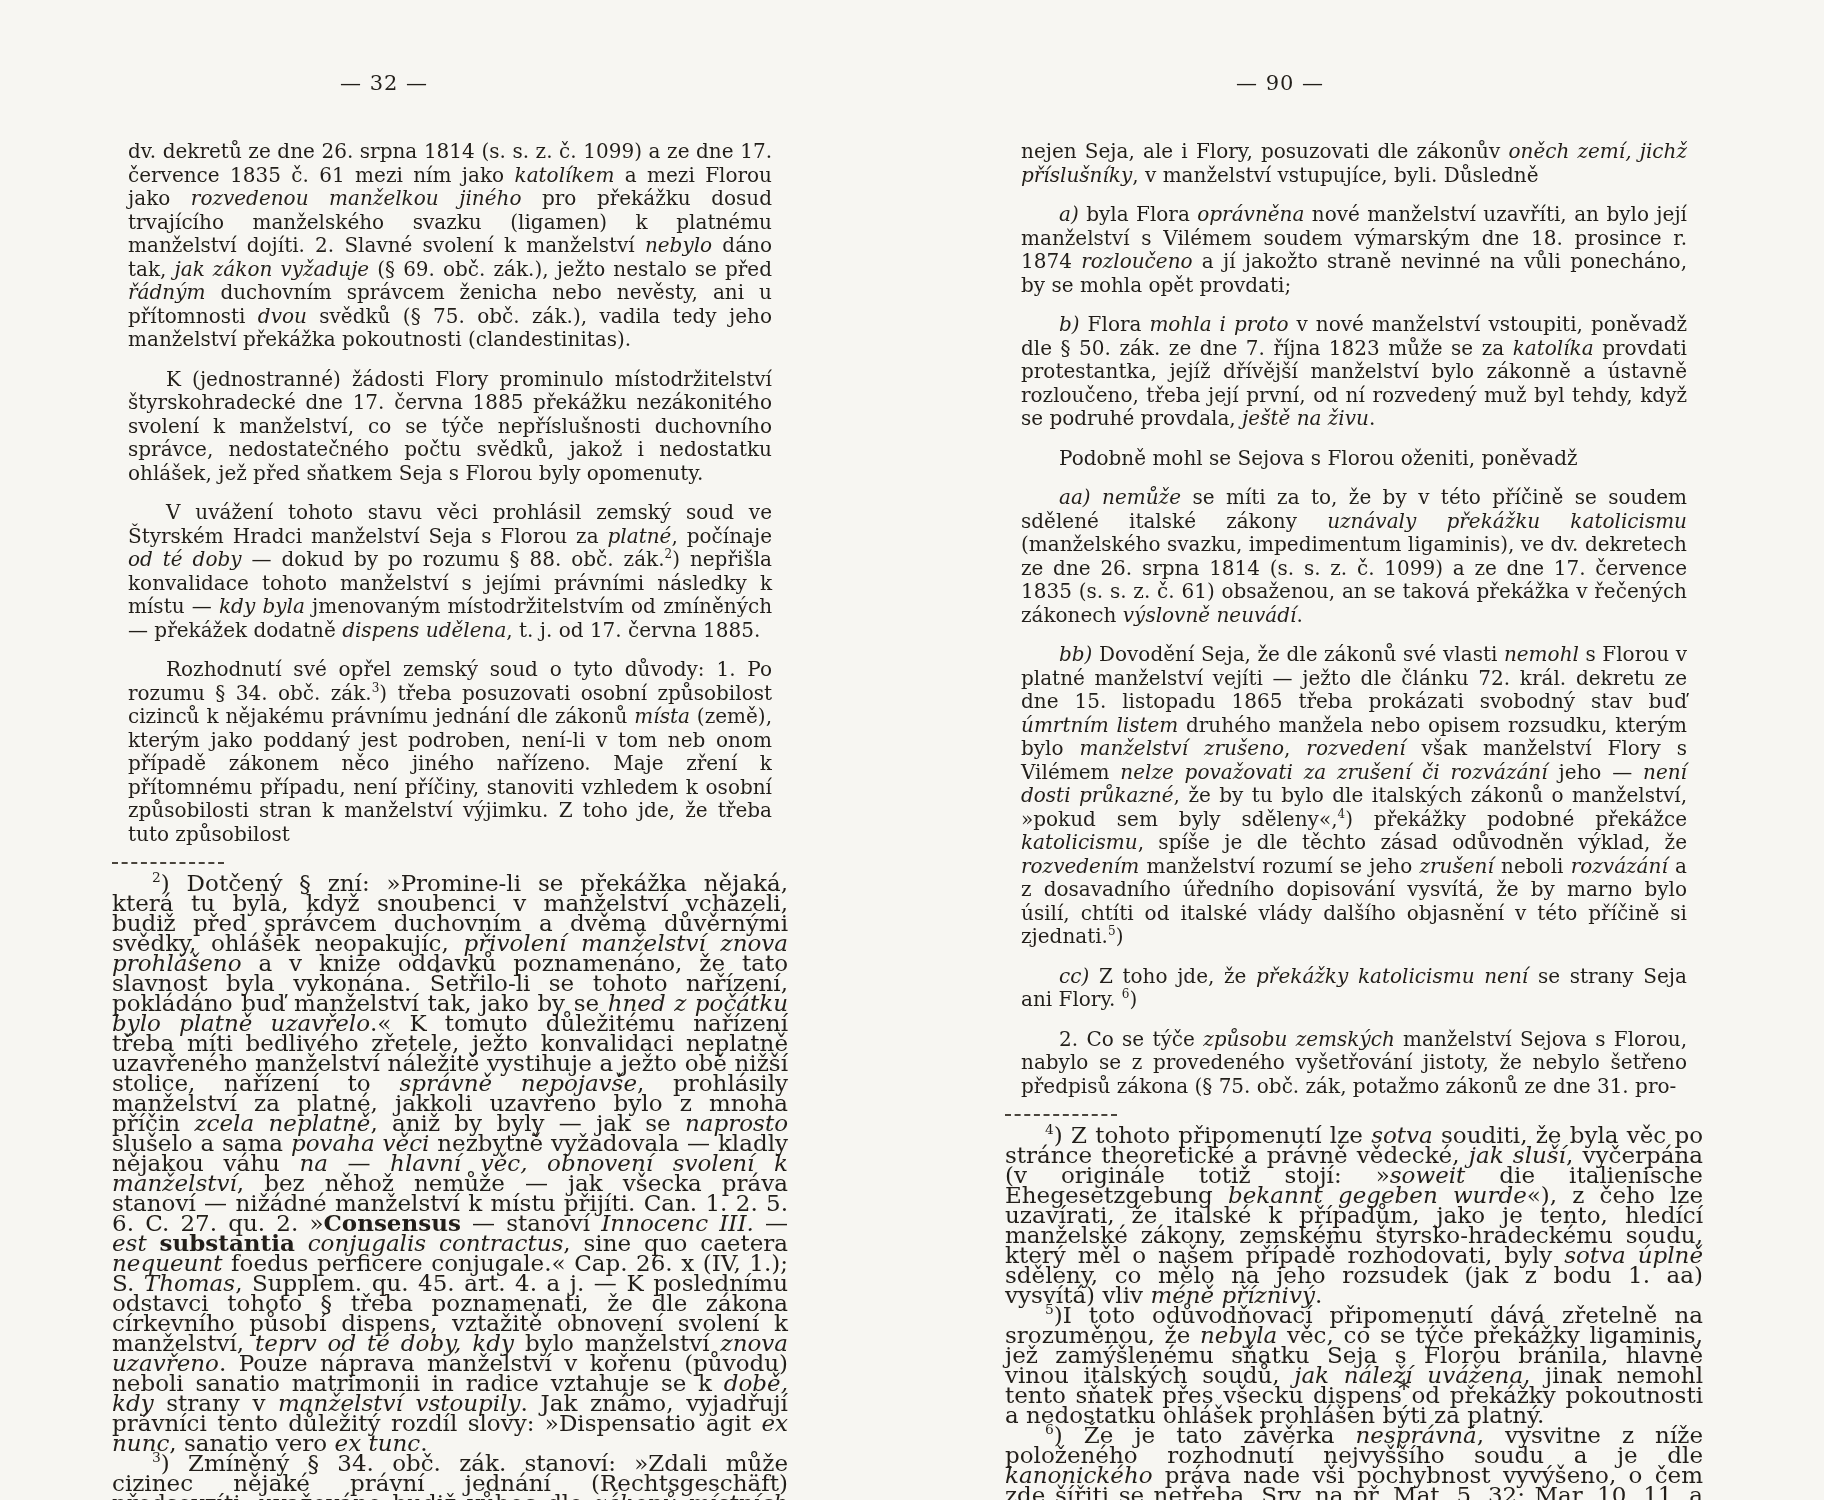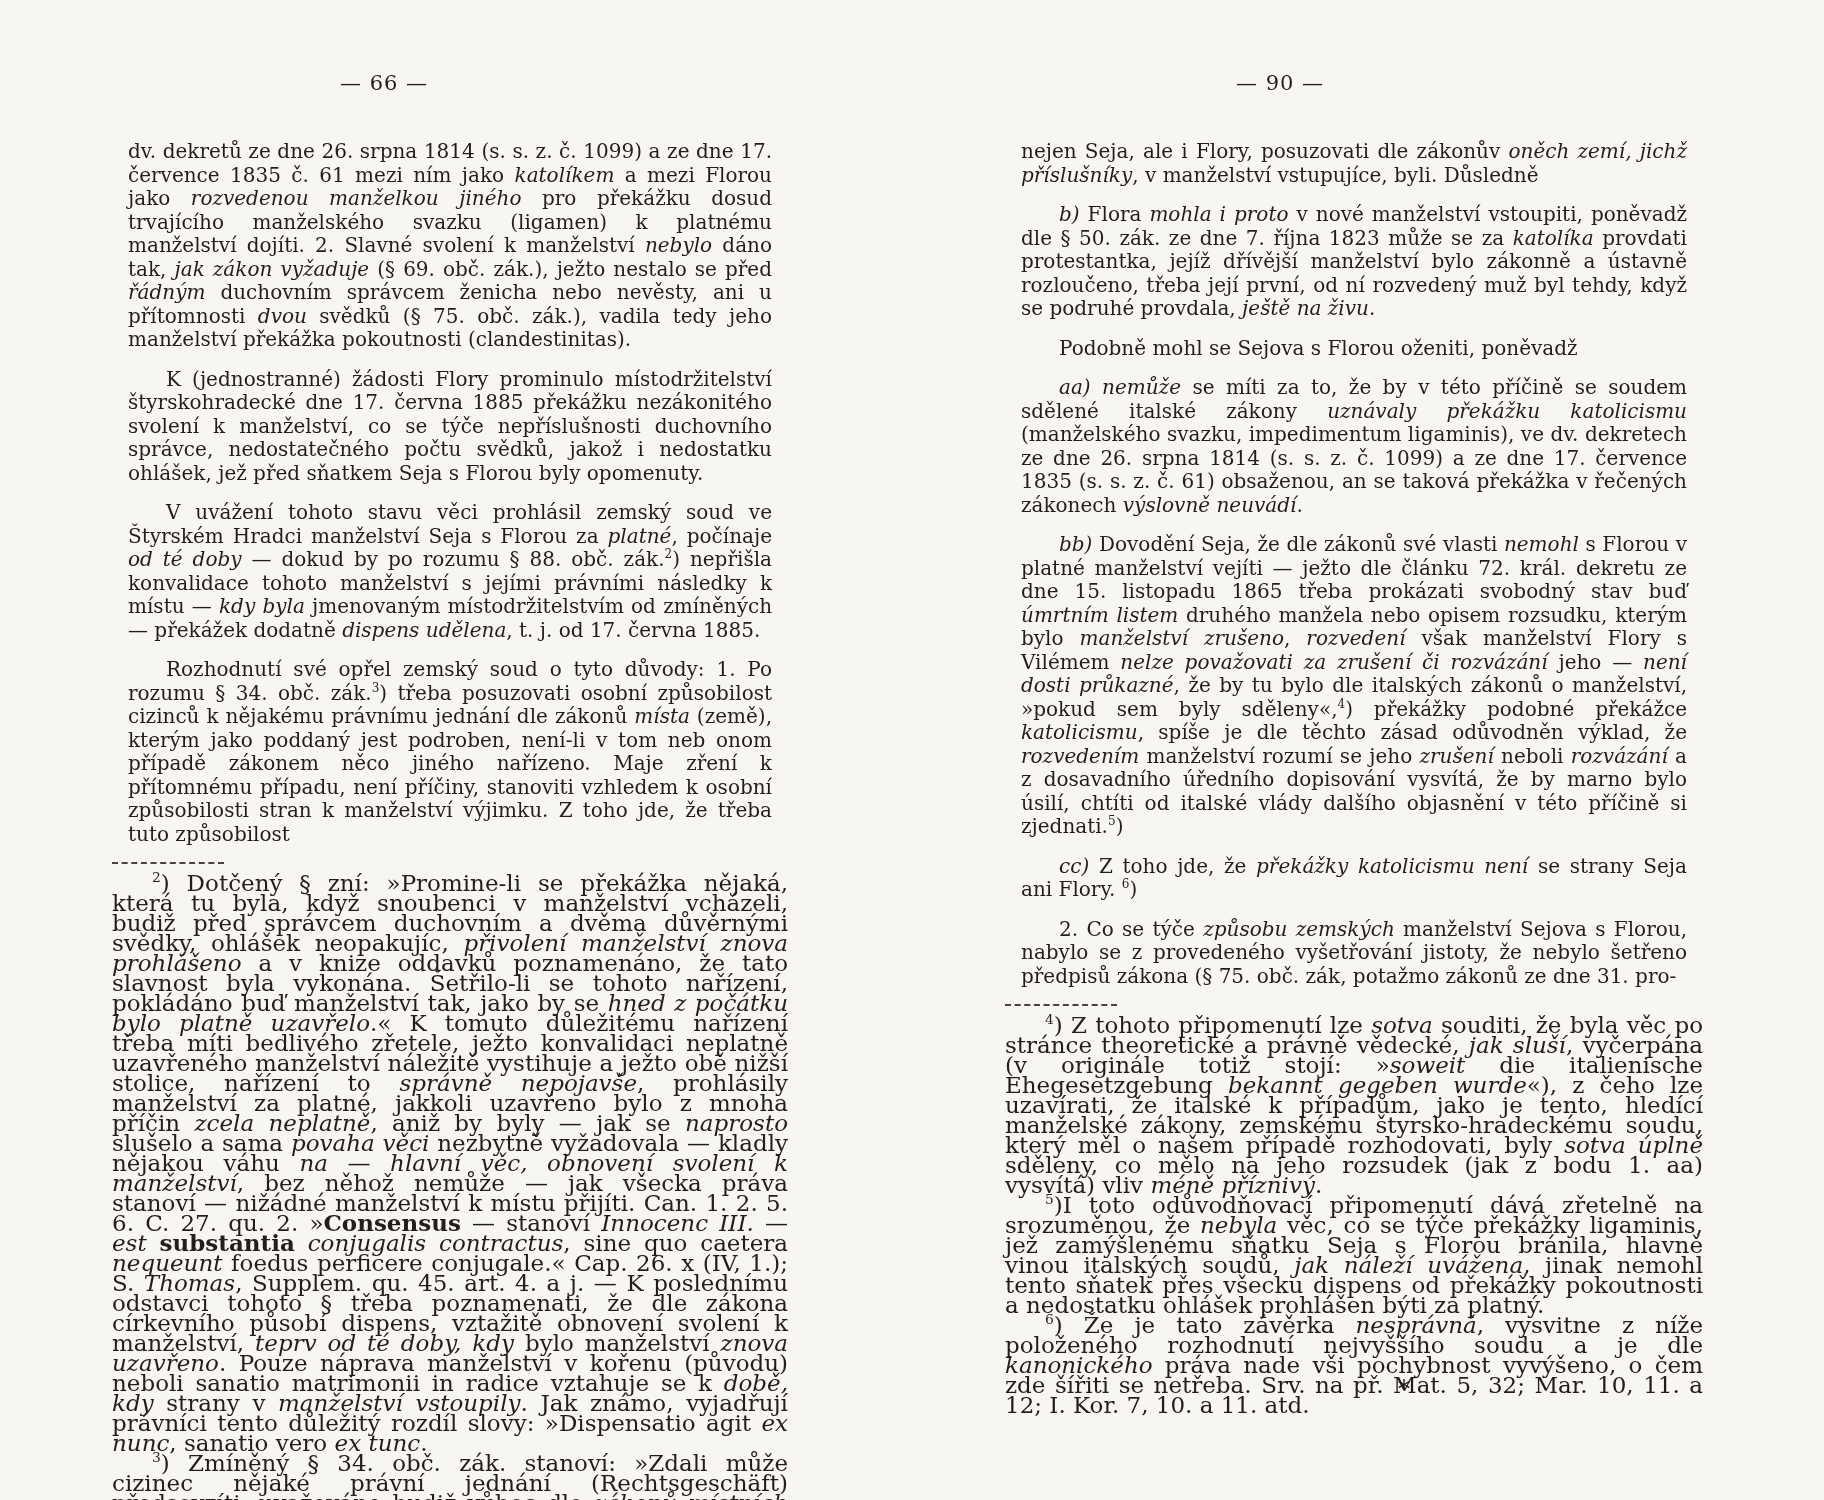--- a/index.html
+++ b/index.html
@@ -44,38 +44,39 @@
   b { font-weight: bold; }
   .end-mark {
     position: absolute; left: 1398px; top: 1375px;
     font-size: 24px;
   }
 </style>
 </head>
 <body>
 
 <div class="page" id="page-left">
-  <div class="page-header">— 66 —</div>
+  <div class="page-header">— 32 —</div>
   <div class="body-text">
     <p class="para">dv. dekretů ze dne 26. srpna 1814 (s. s. z. č. 1099) a ze dne 17. července 1835 č. 61 mezi ním jako <i>katolíkem</i> a mezi Florou jako <i>rozvedenou manželkou jiného</i> pro překážku dosud trvajícího manželského svazku (ligamen) k platnému manželství dojíti. 2. Slavné svolení k manželství <i>nebylo</i> dáno tak, <i>jak zákon vyžaduje</i> (§ 69. obč. zák.), ježto nestalo se před <i>řádným</i> duchovním správcem ženicha nebo nevěsty, ani u přítomnosti <i>dvou</i> svědků (§ 75. obč. zák.), vadila tedy jeho manželství překážka pokoutnosti (clandestinitas).</p>
     <p class="para indent">K (jednostranné) žádosti Flory prominulo místodržitelství štyrskohradecké dne 17. června 1885 překážku nezákonitého svolení k manželství, co se týče nepříslušnosti duchovního správce, nedostatečného počtu svědků, jakož i nedostatku ohlášek, jež před sňatkem Seja s Florou byly opomenuty.</p>
     <p class="para indent">V uvážení tohoto stavu věci prohlásil zemský soud ve Štyrském Hradci manželství Seja s Florou za <i>platné</i>, počínaje <i>od té doby</i> — dokud by po rozumu § 88. obč. zák.<sup>2</sup>) nepřišla konvalidace tohoto manželství s jejími právními následky k místu — <i>kdy byla</i> jmenovaným místodržitelstvím od zmíněných — překážek dodatně <i>dispens udělena</i>, t. j. od 17. června 1885.</p>
     <p class="para indent">Rozhodnutí své opřel zemský soud o tyto důvody: 1. Po rozumu § 34. obč. zák.<sup>3</sup>) třeba posuzovati osobní způsobilost cizinců k nějakému právnímu jednání dle zákonů <i>místa</i> (země), kterým jako poddaný jest podroben, není-li v tom neb onom případě zákonem něco jiného nařízeno. Maje zření k přítomnému případu, není příčiny, stanoviti vzhledem k osobní způsobilosti stran k manželství výjimku. Z toho jde, že třeba tuto způsobilost</p>
   </div>
   <div class="fn-sep"></div>
   <div class="footnotes">
     <p><sup>2</sup>) Dotčený § zní: »Promine-li se překážka nějaká, která tu byla, když snoubenci v manželství vcházeli, budiž před správcem duchovním a dvěma důvěrnými svědky, ohlášek neopakujíc, <i>přivolení manželství znova prohlášeno</i> a v knize oddavků poznamenáno, že tato slavnost byla vykonána. Šetřilo-li se tohoto nařízení, pokládáno buď manželství tak, jako by se <i>hned z počátku bylo platně uzavřelo</i>.« K tomuto důležitému nařízení třeba míti bedlivého zřetele, ježto konvalidaci neplatně uzavřeného manželství náležitě vystihuje a ježto obě nižší stolice, nařízení to <i>správně nepojavše</i>, prohlásily manželství za platné, jakkoli uzavřeno bylo z mnoha příčin <i>zcela neplatně</i>, aniž by byly — jak se <i>naprosto</i> slušelo a sama <i>povaha věci</i> nezbytně vyžadovala — kladly nějakou váhu <i>na</i> — <i>hlavní věc, obnovení svolení k manželství</i>, bez něhož nemůže — jak všecka práva stanoví — nižádné manželství k místu přijíti. Can. 1. 2. 5. 6. C. 27. qu. 2. »<b>Consensus</b> — stanoví <i>Innocenc III.</i> — <i>est</i> <b>substantia</b> <i>conjugalis contractus</i>, sine quo caetera <i>nequeunt</i> foedus perficere conjugale.« Cap. 26. x (IV, 1.); S. <i>Thomas</i>, Supplem. qu. 45. art. 4. a j. — K poslednímu odstavci tohoto § třeba poznamenati, že dle zákona církevního působí dispens, vztažitě obnovení svolení k manželství, <i>teprv od té doby, kdy</i> bylo manželství <i>znova uzavřeno</i>. Pouze náprava manželství v kořenu (původu) neboli sanatio matrimonii in radice vztahuje se k <i>době, kdy</i> strany v <i>manželství vstoupily</i>. Jak známo, vyjadřují právníci tento důležitý rozdíl slovy: »Dispensatio agit <i>ex nunc</i>, sanatio vero <i>ex tunc</i>.</p>
     <p><sup>3</sup>) Zmíněný § 34. obč. zák. stanoví: »Zdali může cizinec nějaké právní jednání (Rechtsgeschäft) předsevzíti, uvažováno budiž vůbec dle <i>zákonů místních</i> (zemských), pod nimiž dle svého bydlení, anebo, nemá-li pravého bydlení, dle svého narození jako poddaný postaven jest; ač není-li v tom neb onom případě zákonem něco jiného nařízeno.« Srv. též § 4. a 5. obč. zák.</p>
   </div>
 </div>
 
 <div class="page" id="page-right">
   <div class="page-header">— 90 —</div>
   <div class="body-text">
     <p class="para">nejen Seja, ale i Flory, posuzovati dle zákonův <i>oněch zemí, jichž příslušníky</i>, v manželství vstupujíce, byli. Důsledně</p>
+    <p class="para indent"><i>a)</i> byla Flora <i>oprávněna</i> nové manželství uzavříti, an bylo její manželství s Vilémem soudem výmarským dne 18. prosince r. 1874 <i>rozloučeno</i> a jí jakožto straně nevinné na vůli ponecháno, by se mohla opět provdati;</p>
     <p class="para indent"><i>b)</i> Flora <i>mohla i proto</i> v nové manželství vstoupiti, poněvadž dle § 50. zák. ze dne 7. října 1823 může se za <i>katolíka</i> provdati protestantka, jejíž dřívější manželství bylo zákonně a ústavně rozloučeno, třeba její první, od ní rozvedený muž byl tehdy, když se podruhé provdala, <i>ještě na živu</i>.</p>
     <p class="para indent">Podobně mohl se Sejova s Florou oženiti, poněvadž</p>
     <p class="para indent"><i>aa) nemůže</i> se míti za to, že by v této příčině se soudem sdělené italské zákony <i>uznávaly překážku katolicismu</i> (manželského svazku, impedimentum ligaminis), ve dv. dekretech ze dne 26. srpna 1814 (s. s. z. č. 1099) a ze dne 17. července 1835 (s. s. z. č. 61) obsaženou, an se taková překážka v řečených zákonech <i>výslovně neuvádí</i>.</p>
     <p class="para indent"><i>bb)</i> Dovodění Seja, že dle zákonů své vlasti <i>nemohl</i> s Florou v platné manželství vejíti — ježto dle článku 72. král. dekretu ze dne 15. listopadu 1865 třeba prokázati svobodný stav buď <i>úmrtním listem</i> druhého manžela nebo opisem rozsudku, kterým bylo <i>manželství zrušeno</i>, <i>rozvedení</i> však manželství Flory s Vilémem <i>nelze považovati za zrušení či rozvázání</i> jeho — <i>není dosti průkazné</i>, že by tu bylo dle italských zákonů o manželství, »pokud sem byly sděleny«,<sup>4</sup>) překážky podobné překážce <i>katolicismu</i>, spíše je dle těchto zásad odůvodněn výklad, že <i>rozvedením</i> manželství rozumí se jeho <i>zrušení</i> neboli <i>rozvázání</i> a z dosavadního úředního dopisování vysvítá, že by marno bylo úsilí, chtíti od italské vlády dalšího objasnění v této příčině si zjednati.<sup>5</sup>)</p>
     <p class="para indent"><i>cc)</i> Z toho jde, že <i>překážky katolicismu není</i> se strany Seja ani Flory. <sup>6</sup>)</p>
     <p class="para indent">2. Co se týče <i>způsobu zemských</i> manželství Sejova s Florou, nabylo se z provedeného vyšetřování jistoty, že nebylo šetřeno předpisů zákona (§ 75. obč. zák, potažmo zákonů ze dne 31. pro-</p>
   </div>
   <div class="fn-sep"></div>
   <div class="footnotes">
     <p><sup>4</sup>) Z tohoto připomenutí lze <i>sotva</i> souditi, že byla věc po stránce theoretické a právně vědecké, <i>jak sluší</i>, vyčerpána (v originále totiž stojí: »<i>soweit</i> die italienische Ehegesetzgebung <i>bekannt gegeben wurde</i>«), z čeho lze uzavírati, že italské k případům, jako je tento, hledící manželské zákony, zemskému štyrsko-hradeckému soudu, který měl o našem případě rozhodovati, byly <i>sotva úplně</i> sděleny, co mělo na jeho rozsudek (jak z bodu 1. aa) vysvítá) vliv <i>méně příznivý</i>.</p>

